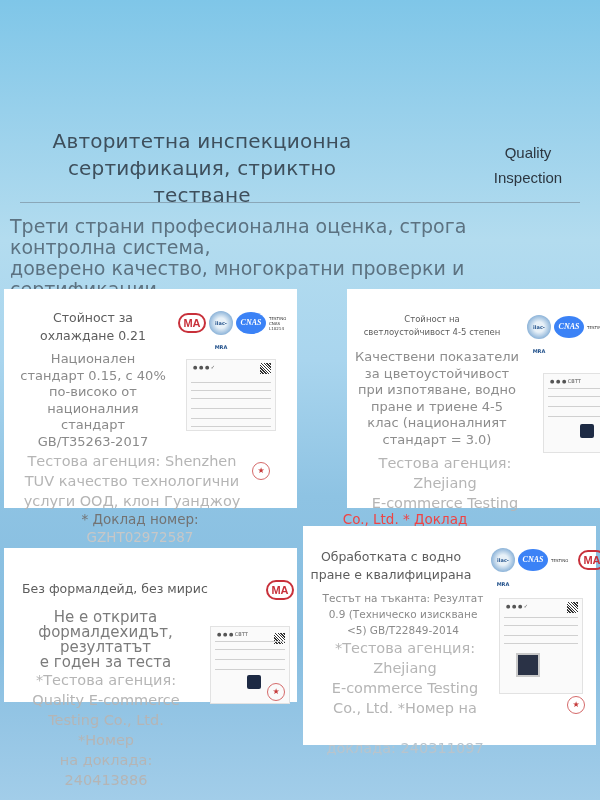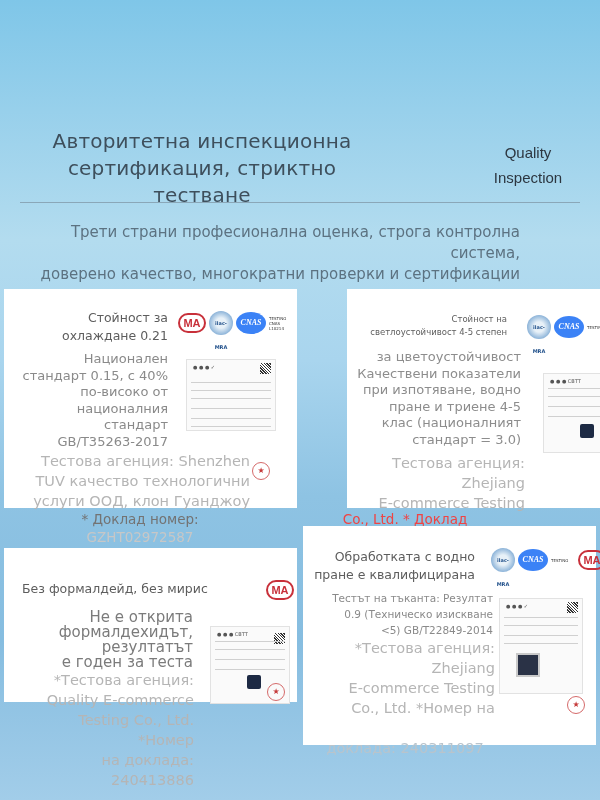--- a/index.html
+++ b/index.html
@@ -18,31 +18,31 @@
   .quality {
     position: absolute; right: 22px; top: 20px; width: 100px;
     text-align: center; color: #2c3640; font-size: 15px; line-height: 25px;
     font-family: "Liberation Sans", sans-serif;
   }
   .divider {
     position: absolute; left: 20px; top: 82px; width: 560px; height: 1px;
     background: #8aa7b8;
   }
   .subtitle {
-    position: absolute; left: 10px; top: 102px; width: 510px;
-    text-align: right; color: #5c7281; font-size: 15px; line-height: 21px;
+    position: absolute; left: 10px; top: 96px; width: 510px;
+    text-align: left; color: #5c7281; font-size: 19px; line-height: 21px;
   }
   .card {
     position: absolute; background: #ffffff; overflow: visible;
   }
   .c1 { left: 4px; top: 289px; width: 293px; height: 219px; }
   .c2 { left: 303px; top: 289px; width: 293px; height: 219px; margin-left: 44px; }
   .c3 { left: 4px; top: 548px; width: 293px; height: 154px; }
   .c4 { left: 303px; top: 526px; width: 293px; height: 219px; }
-  .txt { position: absolute; text-align: right; color: #7b7b7b; }
+  .txt { position: absolute; text-align: center; color: #7b7b7b; }
   .head { color: #5d5d5d; }
   .faint { color: #bdbdbd; }
   .overflow { position: absolute; text-align: center; color: #c7c7c7; }
   .logos { position: absolute; display: flex; align-items: center; gap: 3px; }
   .logo-ma {
     width: 28px; height: 20px; border: 2px solid #c8303a; border-radius: 10px;
     color: #c8303a; font-weight: bold; font-size: 11px; text-align: center; line-height: 16px;
     font-family: "Liberation Sans", sans-serif;
   }
   .logo-ilac {
@@ -135,22 +135,22 @@
     <div>Стойност на</div>
     <div>светлоустойчивост 4-5 степен</div>
   </div>
   <div class="logos" style="left:180px;top:26px;">
     <div class="logo-ilac">ilac-MRA</div>
     <div class="logo-cnas">CNAS</div>
     <div class="logo-small">TESTING</div>
     <div class="same">Същото</div>
   </div>
   <div class="txt" style="left:6px;top:60px;width:168px;font-size:13px;line-height:16.5px;color:#8d8d8d;">
+    <div>Качествени показатели</div>
     <div>за цветоустойчивост</div>
-    <div>Качествени показатели</div>
     <div>при изпотяване, водно</div>
     <div>пране и триене 4-5</div>
     <div>клас (националният</div>
     <div>стандарт = 3.0)</div>
   </div>
   <div class="report" style="left:196px;top:84px;width:80px;height:80px;">
     <div class="hdr">● ● ● CBTT</div>
     <div class="qr" style="right:4px;top:6px;"></div>
     <div class="row" style="top:14px;"></div>
       <div class="row" style="top:22px;"></div>

